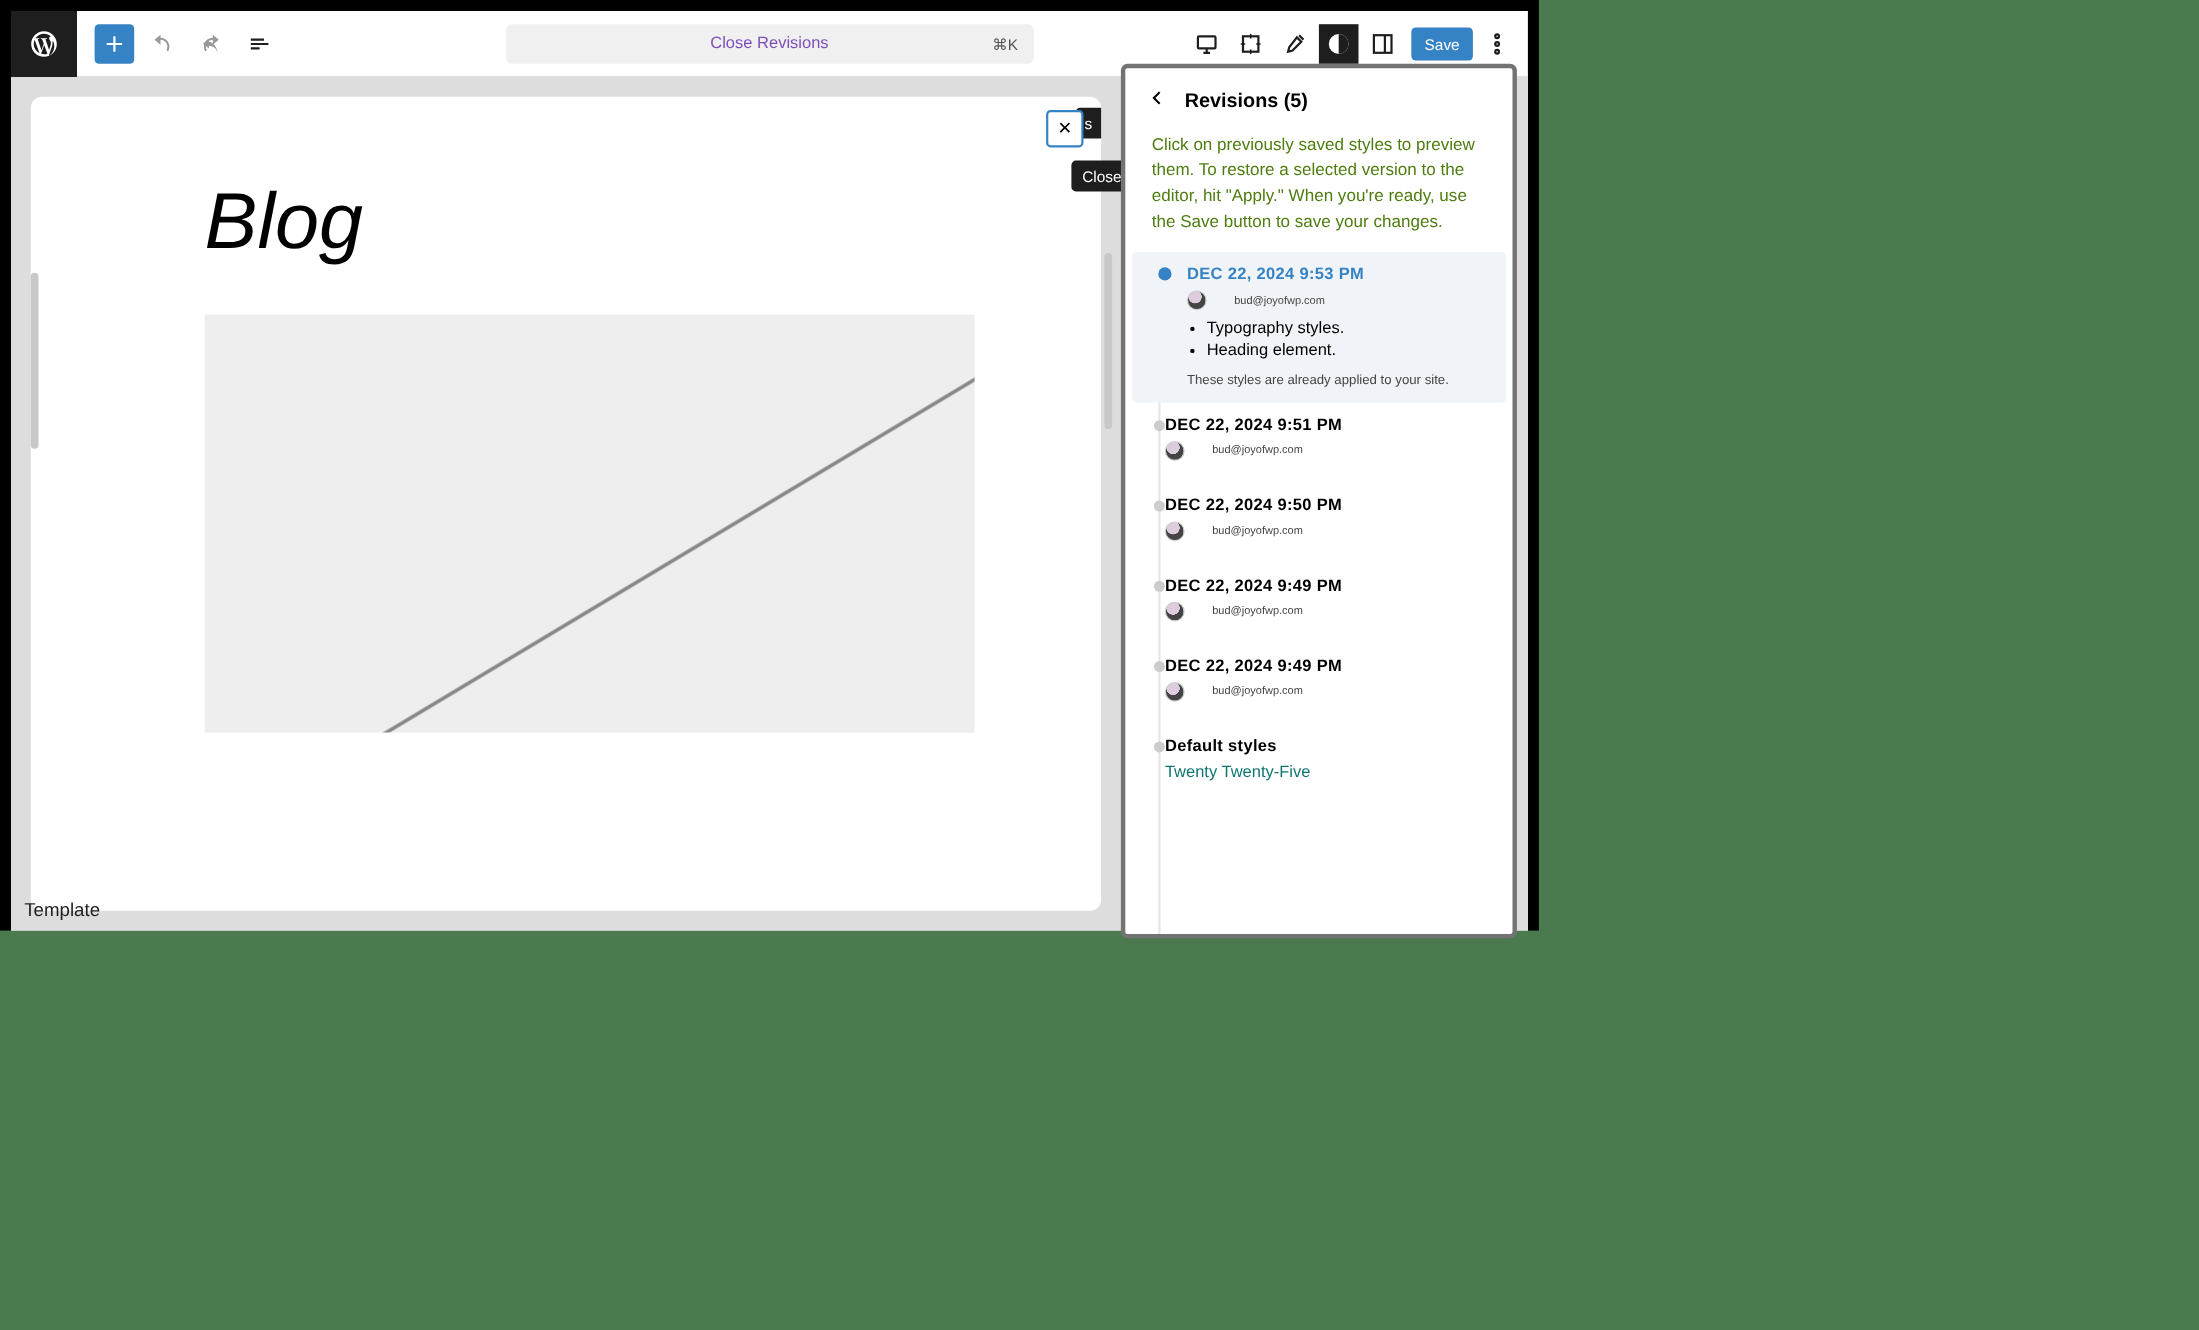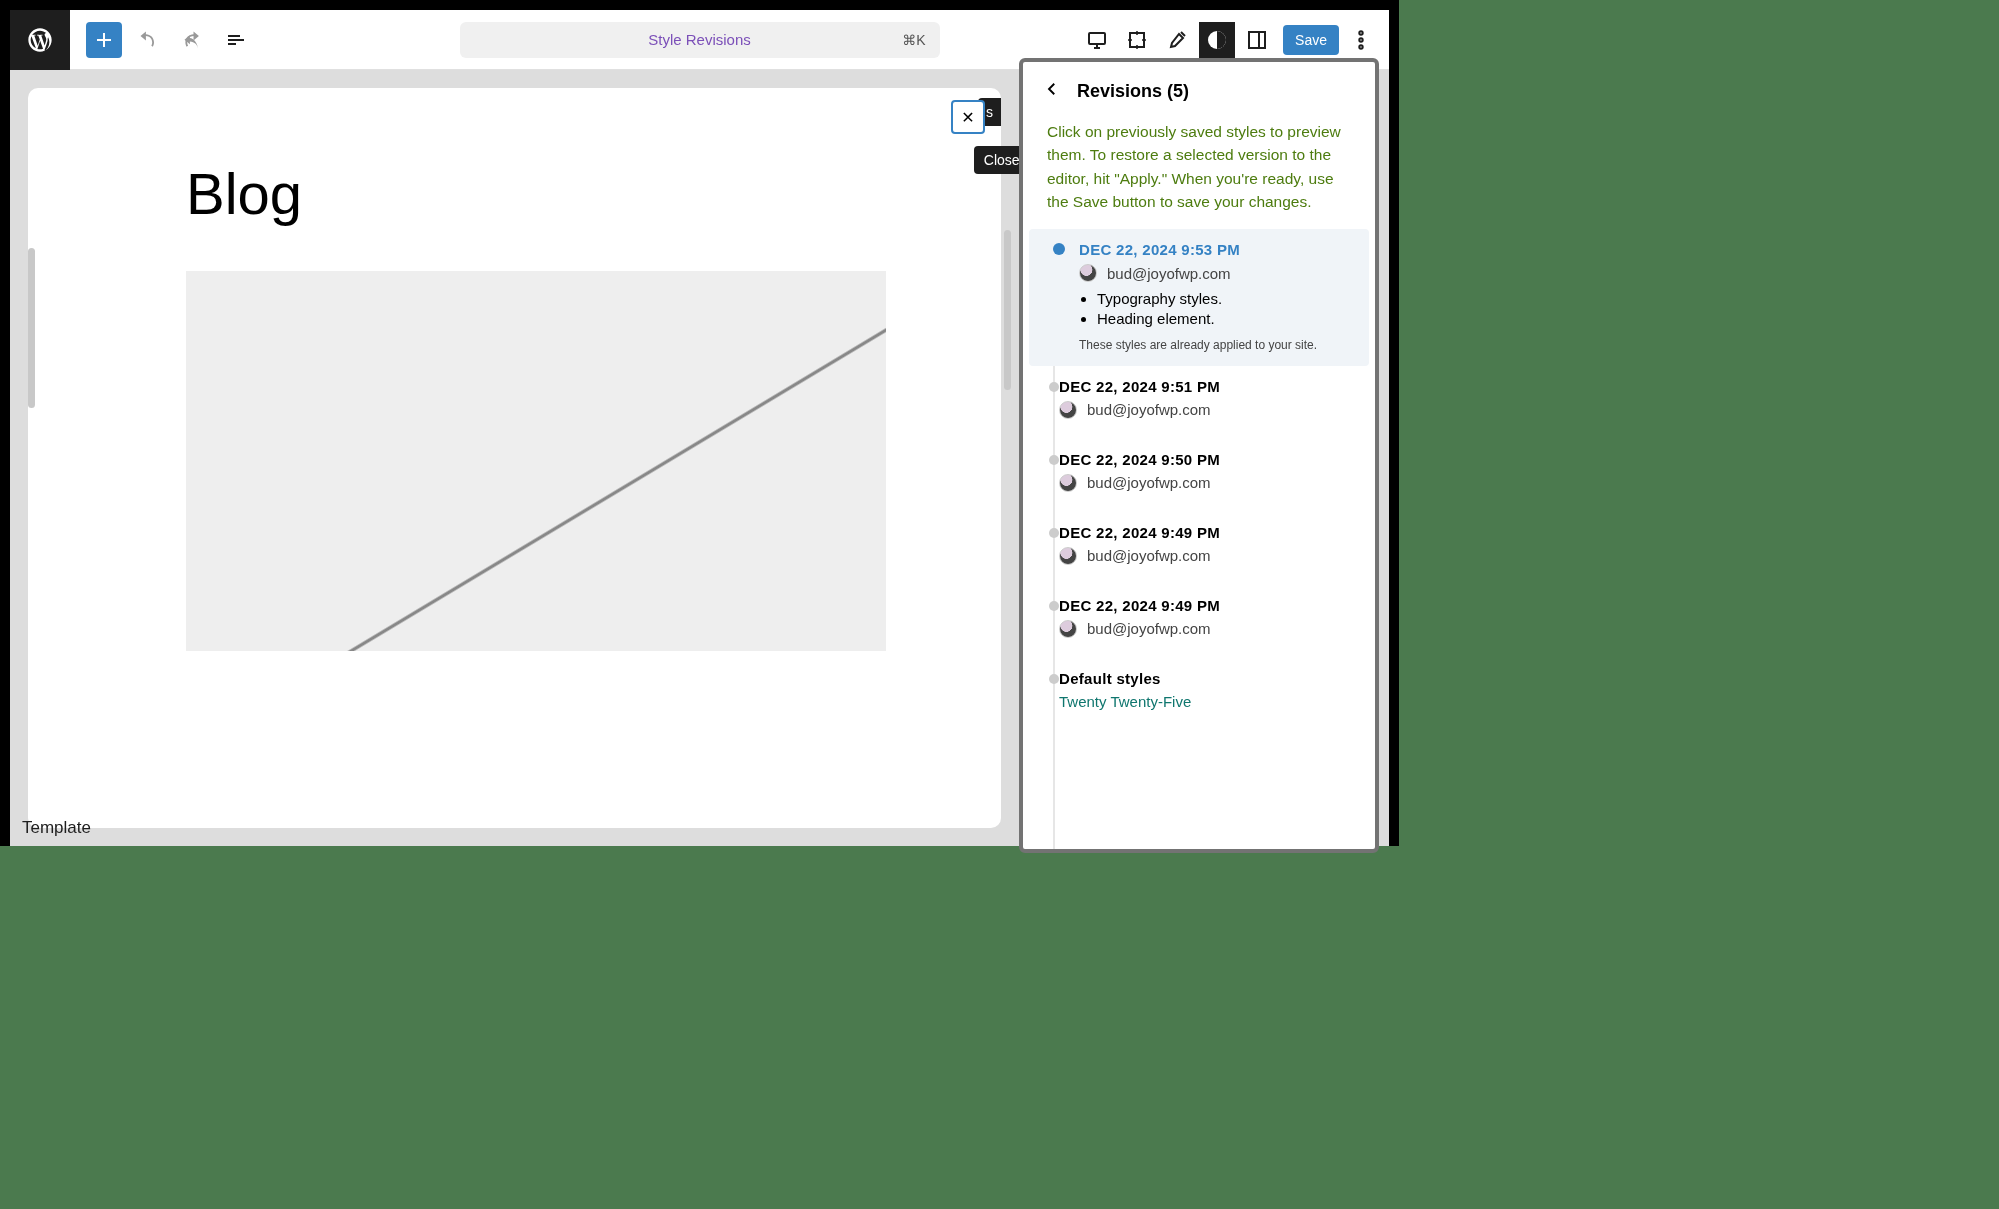--- a/index.html
+++ b/index.html
@@ -103,21 +103,21 @@
   }
   .tab-peek {
     position:absolute; right:0; top:10px;
     background:#1e1e1e;color:#fff;padding:6px 8px;font-size:14px;border-radius:4px 0 0 4px;
   }
   .tooltip {
     position:absolute; right:-45px; top:58px;
     background:#1e1e1e;color:#fff;padding:6px 10px;font-size:14px;border-radius:4px;
     white-space: nowrap;
   }
-  .blog-title { font-size: 58px; font-weight: 500; margin: 40px 0 44px 110px; }
+  .blog-title { font-size: 72px; font-weight: 500; margin: 40px 0 44px 110px; font-style: italic; }
   .placeholder {
     margin-left: 110px;
     width: 700px; height: 380px;
     background:#eee;
     position: relative;
     overflow: hidden;
   }
   .placeholder::after {
     content:""; position:absolute; left:0;top:0;right:-100px;bottom:-100px;
     background: linear-gradient(to bottom right, transparent 49.6%, #888 49.8%, #888 50%, transparent 50.2%);
@@ -152,21 +152,21 @@
   .rev-item { padding: 12px 16px 12px 36px; position:relative; cursor:pointer; }
   .rev-item.active { background:#f0f4f8; border-radius:4px; margin: 0 6px; padding-left:50px; padding-right:12px;}
   .rev-line { position:absolute; left:30px; top:0; bottom:0; width:2px; background:#e6e6e6; }
   .rev-item .dot {
     position:absolute; left:26px; top:16px;
     width:10px;height:10px;border-radius:50%;background:#ccc;
   }
   .rev-item.active .dot { background:#3582c4; width:12px;height:12px; left:24px; top:14px;}
   .rev-date { font-weight:700; font-size:15px; letter-spacing:0.3px; color:#000; margin-bottom:6px; }
   .rev-item.active .rev-date { color:#3582c4; }
-  .rev-user { display:flex; align-items:center; gap:10px; margin-bottom:8px; color:#444; font-size:15px; }
+  .rev-user { display:flex; align-items:center; gap:25px; margin-bottom:8px; color:#444; font-size:10px; }
   .avatar { width:18px;height:18px;border-radius:50%;background: radial-gradient(circle at 40% 30%, #dcd 0 40%, #444 42% 100%); border:1px solid #ccc; flex-shrink:0;}
   .rev-changes { padding-left: 18px; margin: 4px 0 10px 0; }
   .rev-changes li { font-size:15px; margin:3px 0; }
   .rev-note { font-size:12px; color:#444; line-height:1.4; }
   .rev-default .rev-date { color:#000; font-weight:700;}
   .rev-default .sub { color:#0f766e; font-size:15px; }
 </style>
 </head>
 <body>
 
@@ -196,21 +196,21 @@
               <path d="M14 8v3l6-5-6-5v3c-5 0-9 4-9 9 0 1.8.6 3.5 1.5 4.9l1.5-1.5c-.6-1-1-2.1-1-3.4 0-3.9 3.1-7 7-7z" transform="scale(0.9) translate(1,3)"></path>
             </svg>
         </div>
         <div class="btn">
           <svg viewBox="0 0 24 24">
               <path d="M4 7h12v2H4zM4 11h16v2H4zM4 15h8v2H4z"></path>
             </svg>
         </div>
       </div>
       <div class="center-title">
-        <span>Style Revisions</span>
+        <span>Close Revisions</span>
         <span class="kbd">⌘K</span>
       </div>
       <div class="tbar-right">
         <div class="icon-btn">
             <svg viewBox="0 0 24 24">
               <rect x="4" y="5" width="16" height="11" rx="1"></rect>
               <path d="M9 20h6M12 16v4"></path>
             </svg>
           </div>
         <div class="icon-btn">

